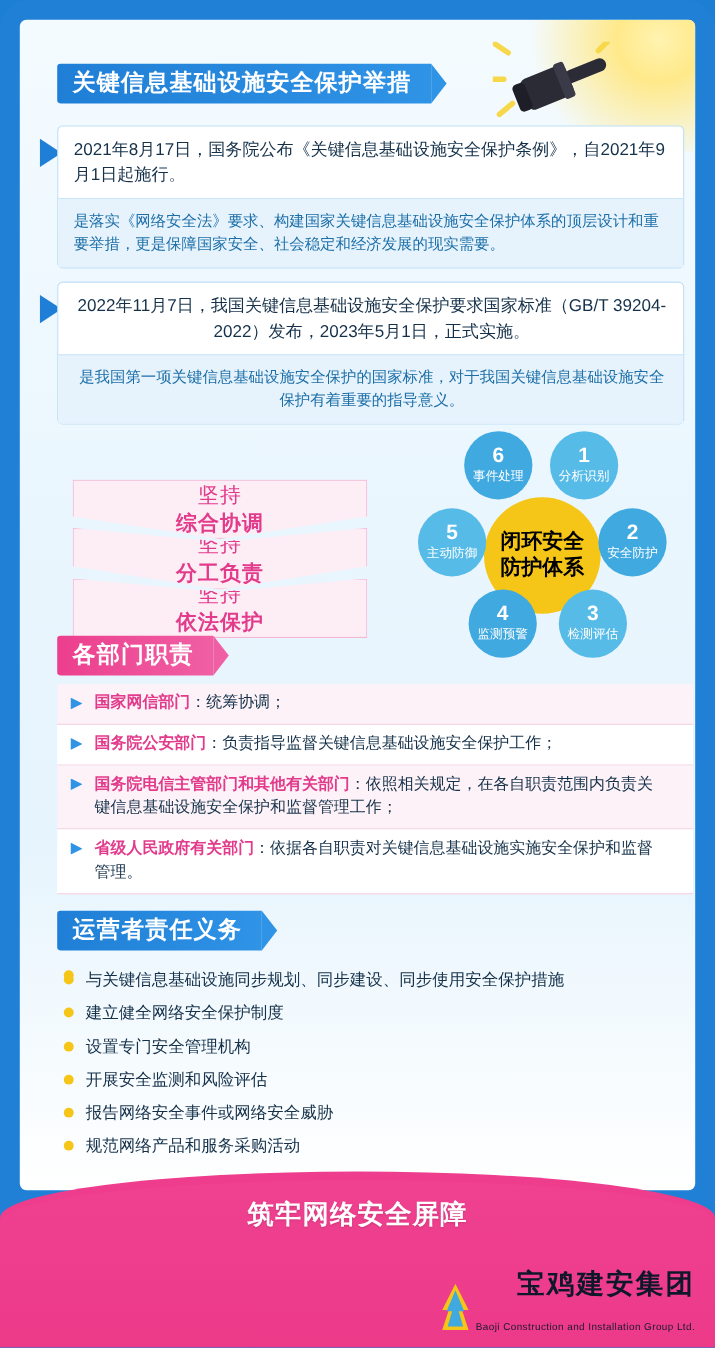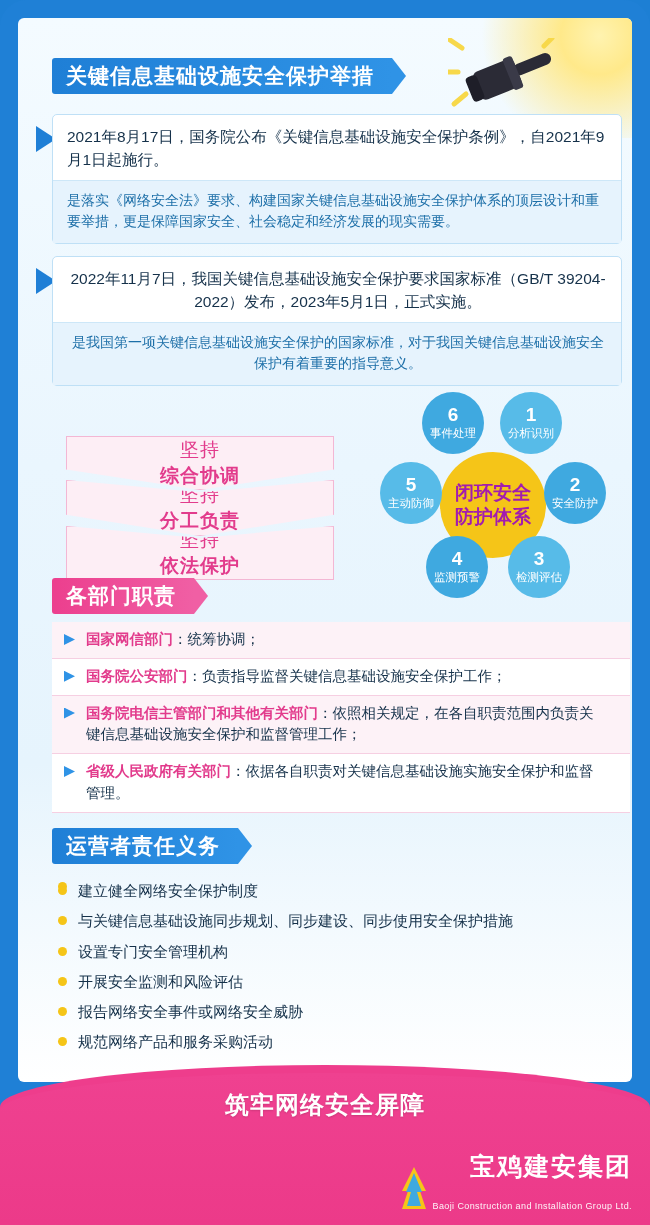--- a/index.html
+++ b/index.html
@@ -83,21 +83,21 @@
   .circles{position:absolute;left:350px;top:372px;width:250px;height:220px;}
   .cnode{
     position:absolute;border-radius:50%;
     display:flex;flex-direction:column;align-items:center;justify-content:center;
     color:#fff;text-align:center;
   }
   .cnode .num{font-size:19px;font-weight:bold;line-height:1;}
   .cnode .lbl{font-size:11.5px;margin-top:3px;line-height:1.15;}
   .center{
     position:absolute;left:72px;top:62px;width:106px;height:106px;border-radius:50%;
-    background:#f5c518;color:#a21caf;font-size:19px;font-weight:bold;
+    background:#f5c518;color:#000000;font-size:19px;font-weight:bold;
     display:flex;flex-direction:column;align-items:center;justify-content:center;line-height:1.25;
   }
 
   
   .deptbox{position:absolute;left:34px;top:604px;width:578px;}
   .deptrow{
     position:relative;padding:7px 26px 7px 34px;font-size:14.5px;color:#15314a;line-height:1.5;
     border-bottom:1px solid #f6cfe2;
   }
   .deptrow:nth-child(odd){background:#fdf2f7;}
@@ -128,21 +128,21 @@
     position:absolute;left:0;bottom:0;width:650px;height:152px;
     background:linear-gradient(180deg,#ef4190 0%,#ec3a89 100%);
     border-radius:50% 50% 0 0 / 38px 38px 0 0;
   }
   .slogan{
     position:absolute;left:0;right:0;top:24px;text-align:center;
     color:#fff;font-size:24px;font-weight:bold;line-height:1.35;letter-spacing:1px;
     text-shadow:0 1px 2px rgba(0,0,0,.15);
   }
   .logo{
-    position:absolute;right:18px;bottom:14px;text-align:right;color:#ffffff;
+    position:absolute;right:18px;bottom:14px;text-align:right;color:#0f172a;
   }
   .logo .cn{font-size:25px;font-weight:bold;letter-spacing:2px;}
   .logo .en{font-size:9px;letter-spacing:.4px;opacity:.95;margin-top:18px;}
   .logo-mark{position:absolute;right:214px;bottom:14px;width:44px;height:46px;}
 </style>
 </head>
 <body>
 
 <div class="page">
   <div class="panel">
@@ -243,22 +243,22 @@
       <div class="deptrow">
         <span class="bullet-sq"></span>
         <b>省级人民政府有关部门</b><span>：依据各自职责对关键信息基础设施实施安全保护和监督管理。</span>
       </div>
     </div>
 
     <div class="ribbon blue" style="left:34px;top:810px;">运营者责任义务</div>
 
     <div class="dutybox">
       <div class="dutyrow"><span class="dot"></span></div>
+      <div class="dutyrow"><span class="dot"></span><span>与关键信息基础设施同步规划、同步建设、同步使用安全保护措施</span></div>
       <div class="dutyrow"><span class="dot"></span><span>建立健全网络安全保护制度</span></div>
-      <div class="dutyrow"><span class="dot"></span><span>与关键信息基础设施同步规划、同步建设、同步使用安全保护措施</span></div>
       <div class="dutyrow"><span class="dot"></span><span>设置专门安全管理机构</span></div>
       <div class="dutyrow"><span class="dot"></span><span>开展安全监测和风险评估</span></div>
       <div class="dutyrow"><span class="dot"></span><span>报告网络安全事件或网络安全威胁</span></div>
       <div class="dutyrow"><span class="dot"></span><span>规范网络产品和服务采购活动</span></div>
     </div>
 
   </div>
 
   <div class="wave">
     <div class="wave-in"></div>

